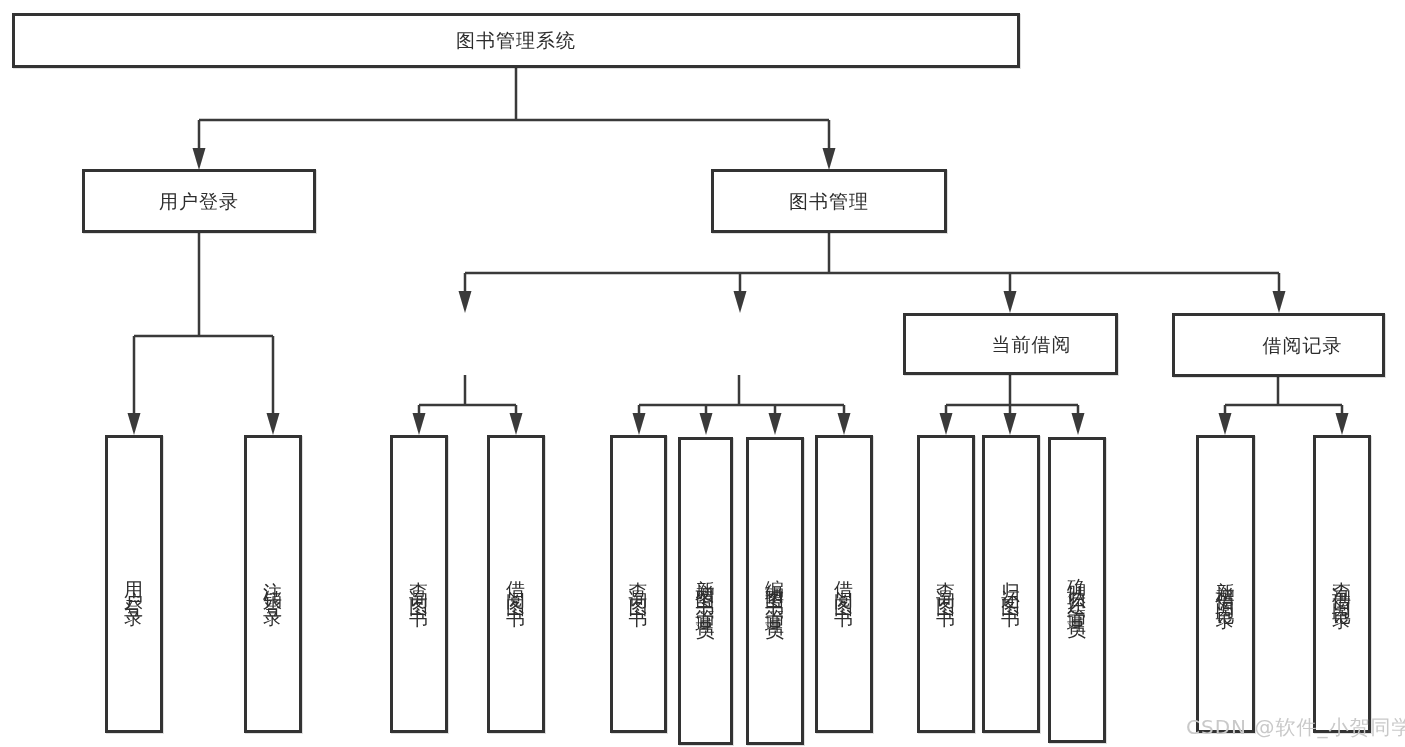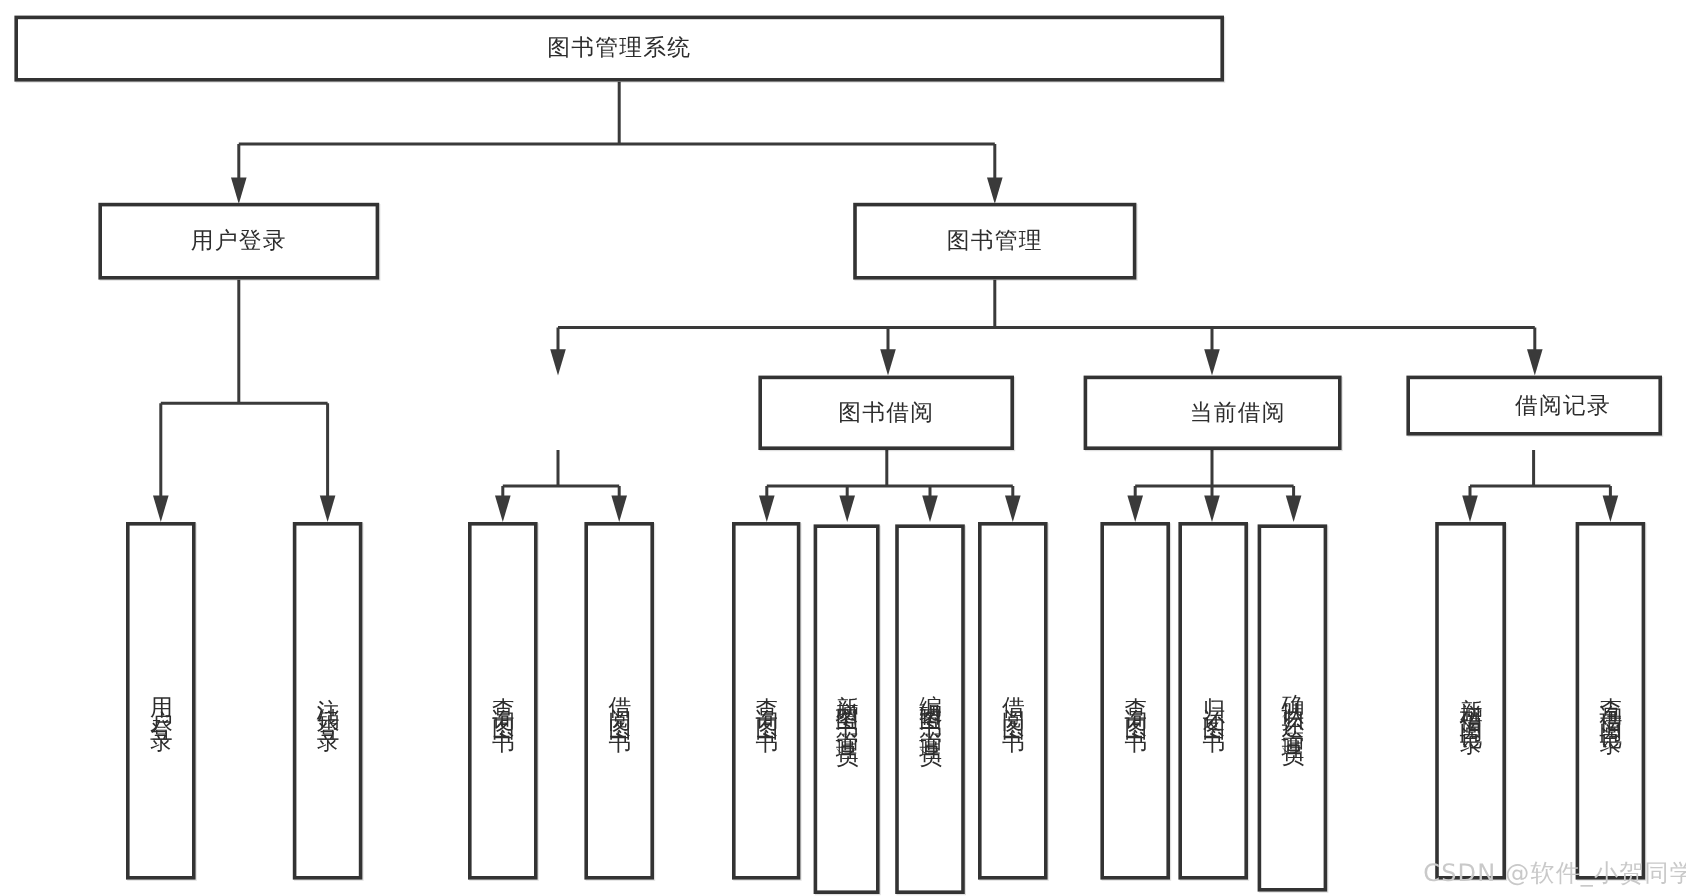--- a/index.html
+++ b/index.html
@@ -95,23 +95,22 @@
       <polygon points="1218.5,413 1231.5,413 1225,435"></polygon>
       <polygon points="1335.5,413 1348.5,413 1342,435"></polygon>
     </g>
   </svg>
 
   <div class="node hbox" style="left:12px; top:13px; width:1008px; height:55px;">图书管理系统</div>
 
   <div class="node hbox" style="left:82px; top:169px; width:234px; height:64px;">用户登录</div>
   <div class="node hbox" style="left:711px; top:169px; width:236px; height:64px;text-align:right;">图书管理</div>
 
-  <div class="node hbox" style="left:632px; top:313px; width:213px; height:62px;">图书借阅</div>
   <div class="node hbox" style="left:903px; top:313px; width:215px; height:62px;padding-left:42px;">当前借阅</div>
-  <div class="node hbox" style="left:1172px; top:313px; width:213px; height:50px;padding-left:48px;">借阅记录</div>
+  <div class="node hbox" style="left:1172px; top:313px; width:213px; height:64px;padding-left:48px;">借阅记录</div>
 
   <div class="node vbox" style="left:105px; top:435px; width:58px; height:298px;">用户登录</div>
   <div class="node vbox" style="left:244px; top:435px; width:58px; height:298px;">注销登录</div>
 
   <div class="node vbox" style="left:390px; top:435px; width:58px; height:298px;">查询图书</div>
   <div class="node vbox" style="left:487px; top:435px; width:58px; height:298px;">借阅图书</div>
 
   <div class="node vbox" style="left:610px; top:435px; width:57px; height:298px;">查询图书</div>
   <div class="node vbox tight" style="left:678px; top:437px; width:55px; height:308px;">新增图书（管理员）</div>
   <div class="node vbox tight" style="left:746px; top:437px; width:58px; height:308px;">编辑图书（管理员）</div>

